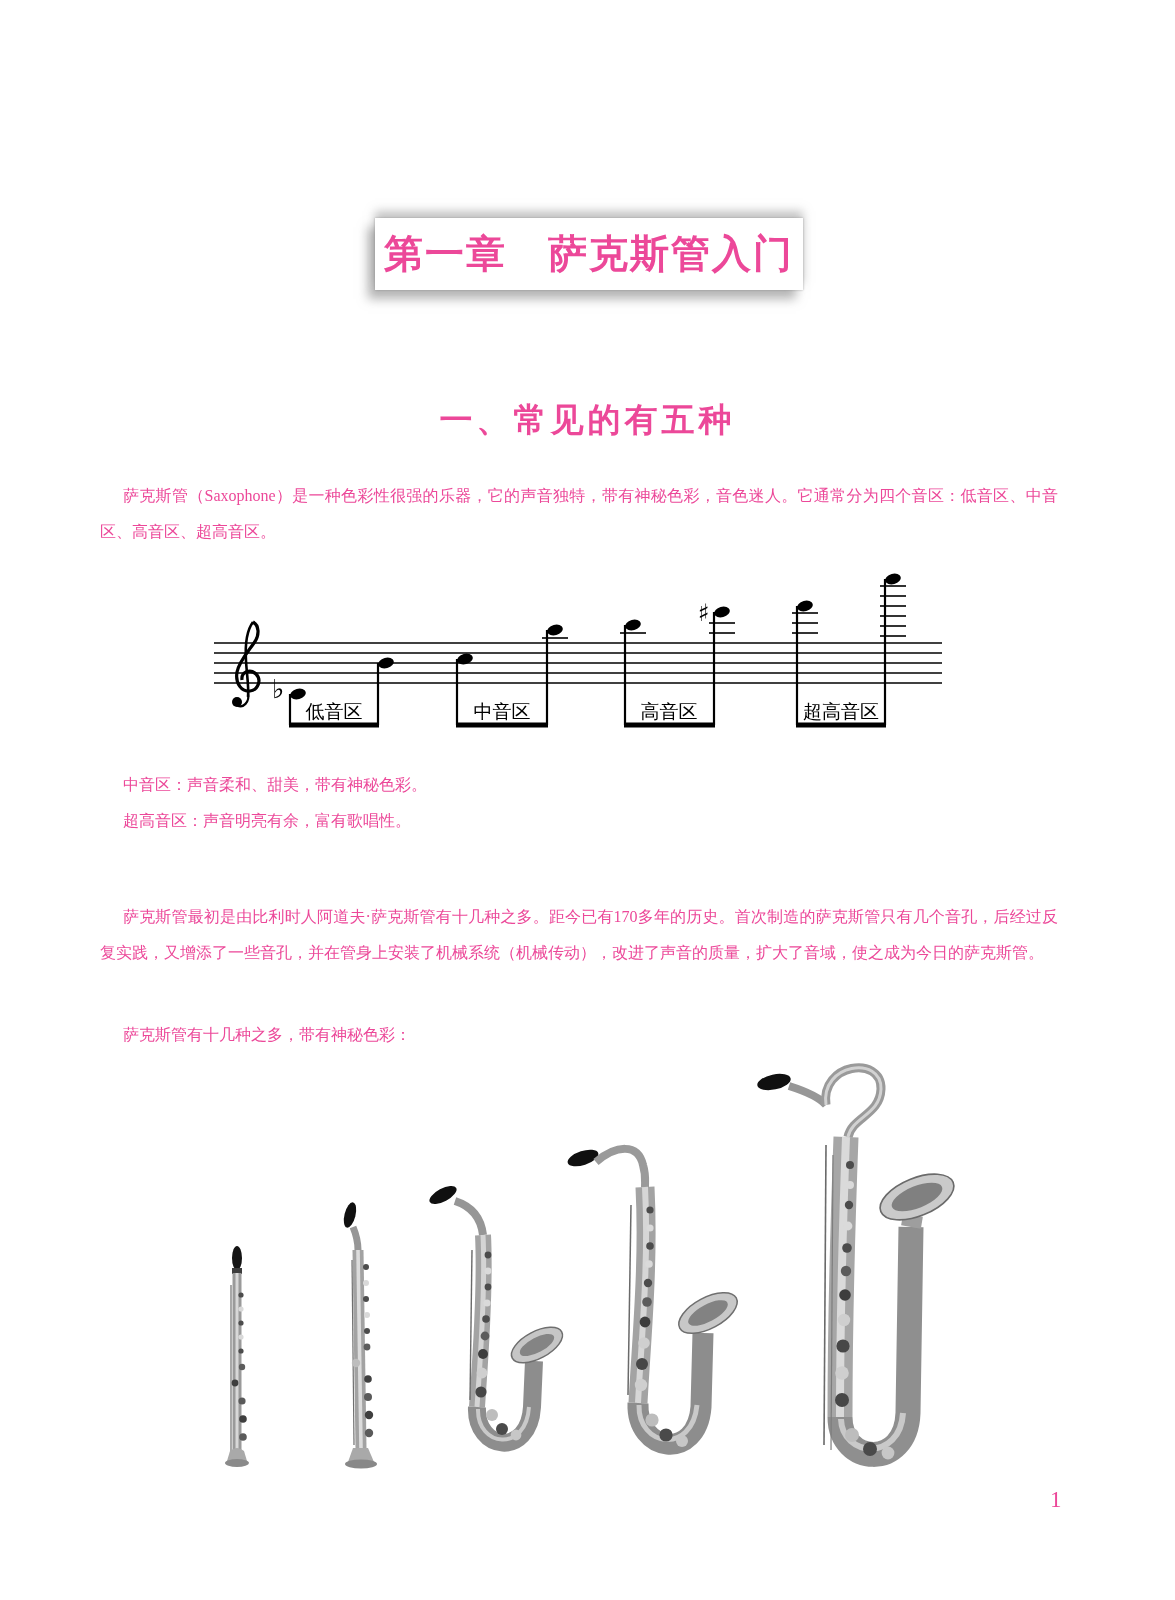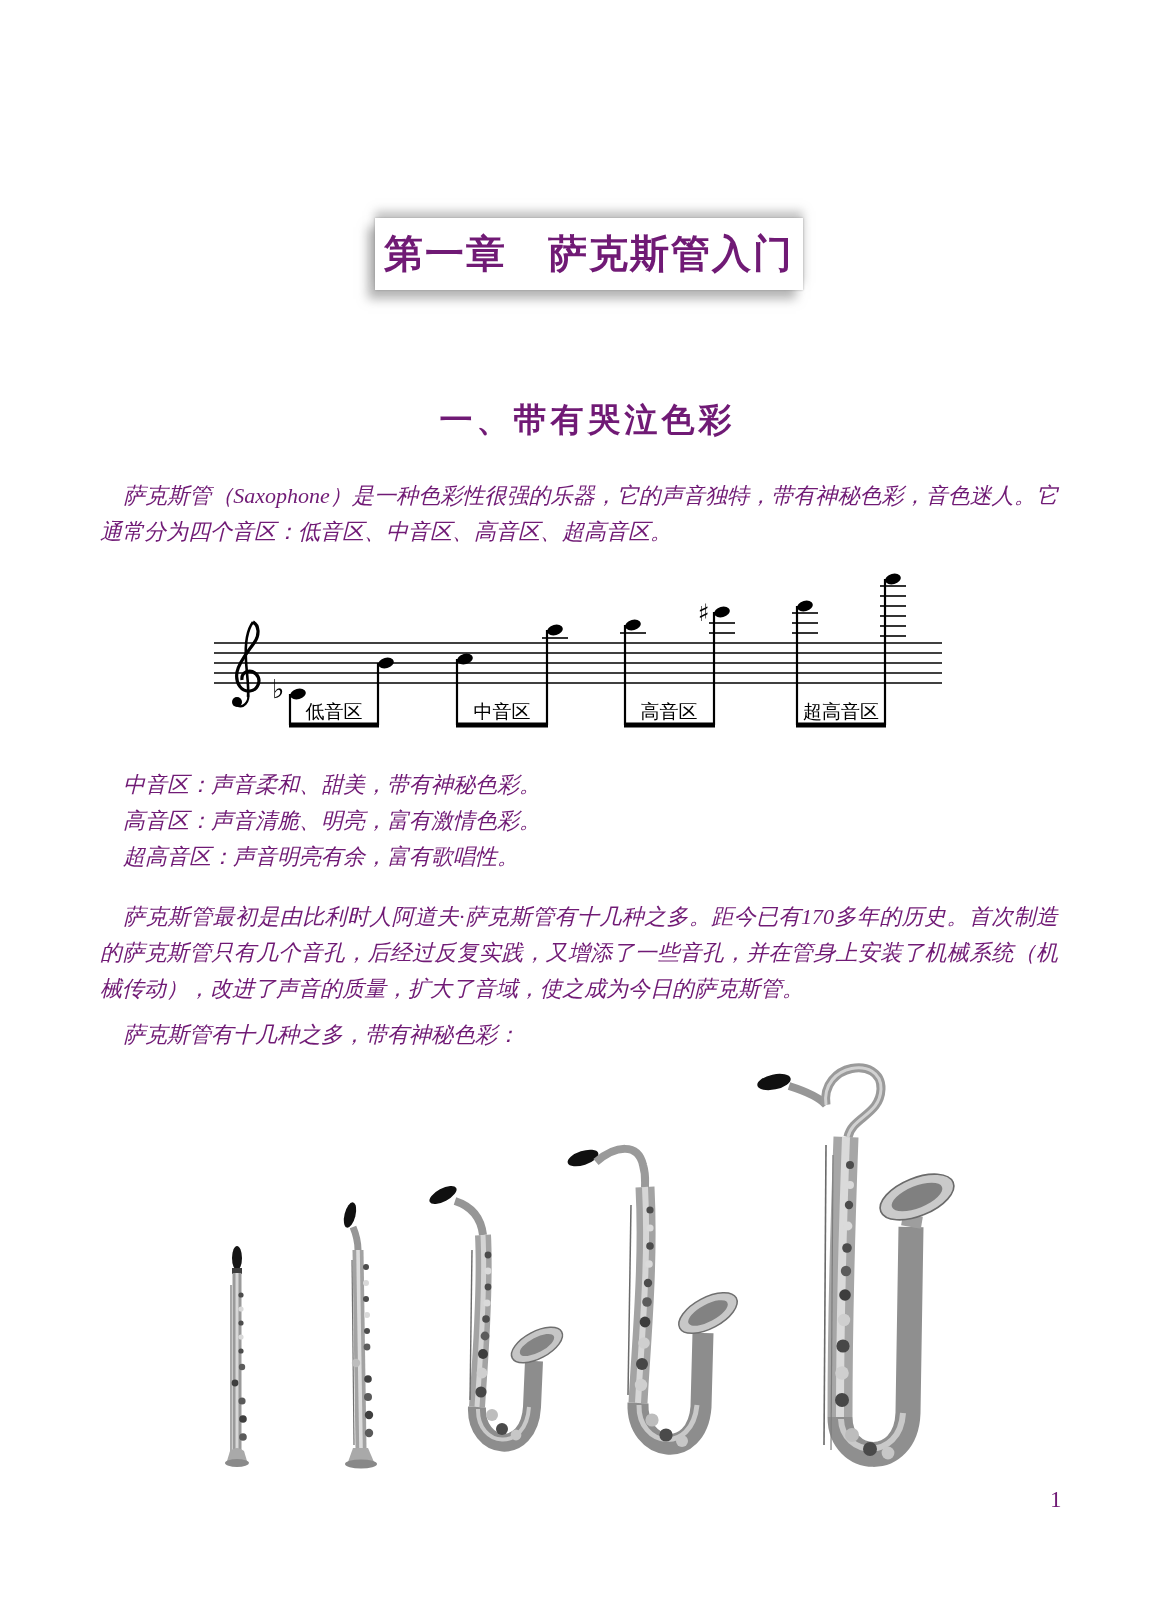--- a/index.html
+++ b/index.html
@@ -1,56 +1,56 @@
 <!DOCTYPE html>
 <html><head>
 <meta charset="utf-8">
 <style>
   html,body { margin:0; padding:0; background:#ffffff; }
   .page {
     position:relative; width:1175px; height:1520px; background:#ffffff;
-    font-family:"Liberation Serif", serif; color:#701a75; overflow:hidden;
+    font-family:"Liberation Serif", serif; color:#ec4899; overflow:hidden;
   }
   
   .chapter-box {
     position:absolute; left:375px; top:218px; width:428px; height:72px;
     background:#ffffff;
     box-shadow: 0 -7px 9px rgba(140,140,140,.50), -7px 9px 10px rgba(120,120,120,.55), 0 0 2px rgba(170,170,170,.9);
     display:flex; align-items:center; justify-content:center;
   }
   .chapter-box .t {
     font-family:"Liberation Sans", sans-serif; font-weight:bold;
     font-size:39px; letter-spacing:2px; white-space:pre;
   }
   
   .section-title {
     position:absolute; left:0; top:398px; width:100%;
     text-align:center; font-weight:bold; font-size:33px; letter-spacing:4px;
   }
   
-  .tblock { position:absolute; left:100px; width:958px; font-size:22px; line-height:36px;font-style:italic; }
+  .tblock { position:absolute; left:100px; width:958px; font-size:16px; line-height:36px; }
   .tblock p { margin:0; text-align:justify; text-justify:inter-ideograph; text-indent:23px; }
   .rline { padding-left:23px; white-space:nowrap; }
   
   .staff-fig { position:absolute; left:212px; top:563px; width:732px; height:180px; }
   .sax-fig   { position:absolute; left:180px; top:1045px; width:800px; height:435px; }
   .pagenum { position:absolute; left:1050px; top:1487px; font-size:23px; }
   svg text.lbl { font-family:"Liberation Serif", serif; font-size:19px; fill:#000; }
   svg text.acc { font-family:"DejaVu Sans", sans-serif; fill:#000; }
 </style>
 </head>
 <body>
 
 <div class="page">
 
   <div class="chapter-box">
     <span class="t">第一章　萨克斯管入门</span>
   </div>
 
-  <div class="section-title">一、带有哭泣色彩</div>
+  <div class="section-title">一、常见的有五种</div>
 
   <div class="tblock" style="top:478px;">
     <p>萨克斯管（Saxophone）是一种色彩性很强的乐器，它的声音独特，带有神秘色彩，音色迷人。它通常分为四个音区：低音区、中音区、高音区、超高音区。</p>
   </div>
 
   <svg class="staff-fig" viewBox="0 0 732 180">
 
     <g stroke="#000" stroke-width="1.4">
       <line x1="2" y1="80" x2="730" y2="80"></line>
       <line x1="2" y1="90" x2="730" y2="90"></line>
@@ -127,21 +127,20 @@
         <line x1="585" y1="43" x2="585" y2="162"></line>
         <line x1="673" y1="16" x2="673" y2="162"></line>
       </g>
       <line x1="584" y1="162" x2="674" y2="162" stroke="#000" stroke-width="5"></line>
       <text class="lbl" x="629" y="155" text-anchor="middle">超高音区</text>
     </g>
   </svg>
 
   <div class="tblock" style="top:767px;">
     <div class="rline">中音区：声音柔和、甜美，带有神秘色彩。</div>
-    <div class="rline">高音区：声音清脆、明亮，富有激情色彩。</div>
     <div class="rline">超高音区：声音明亮有余，富有歌唱性。</div>
   </div>
 
   <div class="tblock" style="top:899px;">
     <p>萨克斯管最初是由比利时人阿道夫·萨克斯管有十几种之多。距今已有170多年的历史。首次制造的萨克斯管只有几个音孔，后经过反复实践，又增添了一些音孔，并在管身上安装了机械系统（机械传动），改进了声音的质量，扩大了音域，使之成为今日的萨克斯管。</p>
   </div>
 
   <div class="tblock" style="top:1017px;">
     <p>萨克斯管有十几种之多，带有神秘色彩：</p>
   </div>

